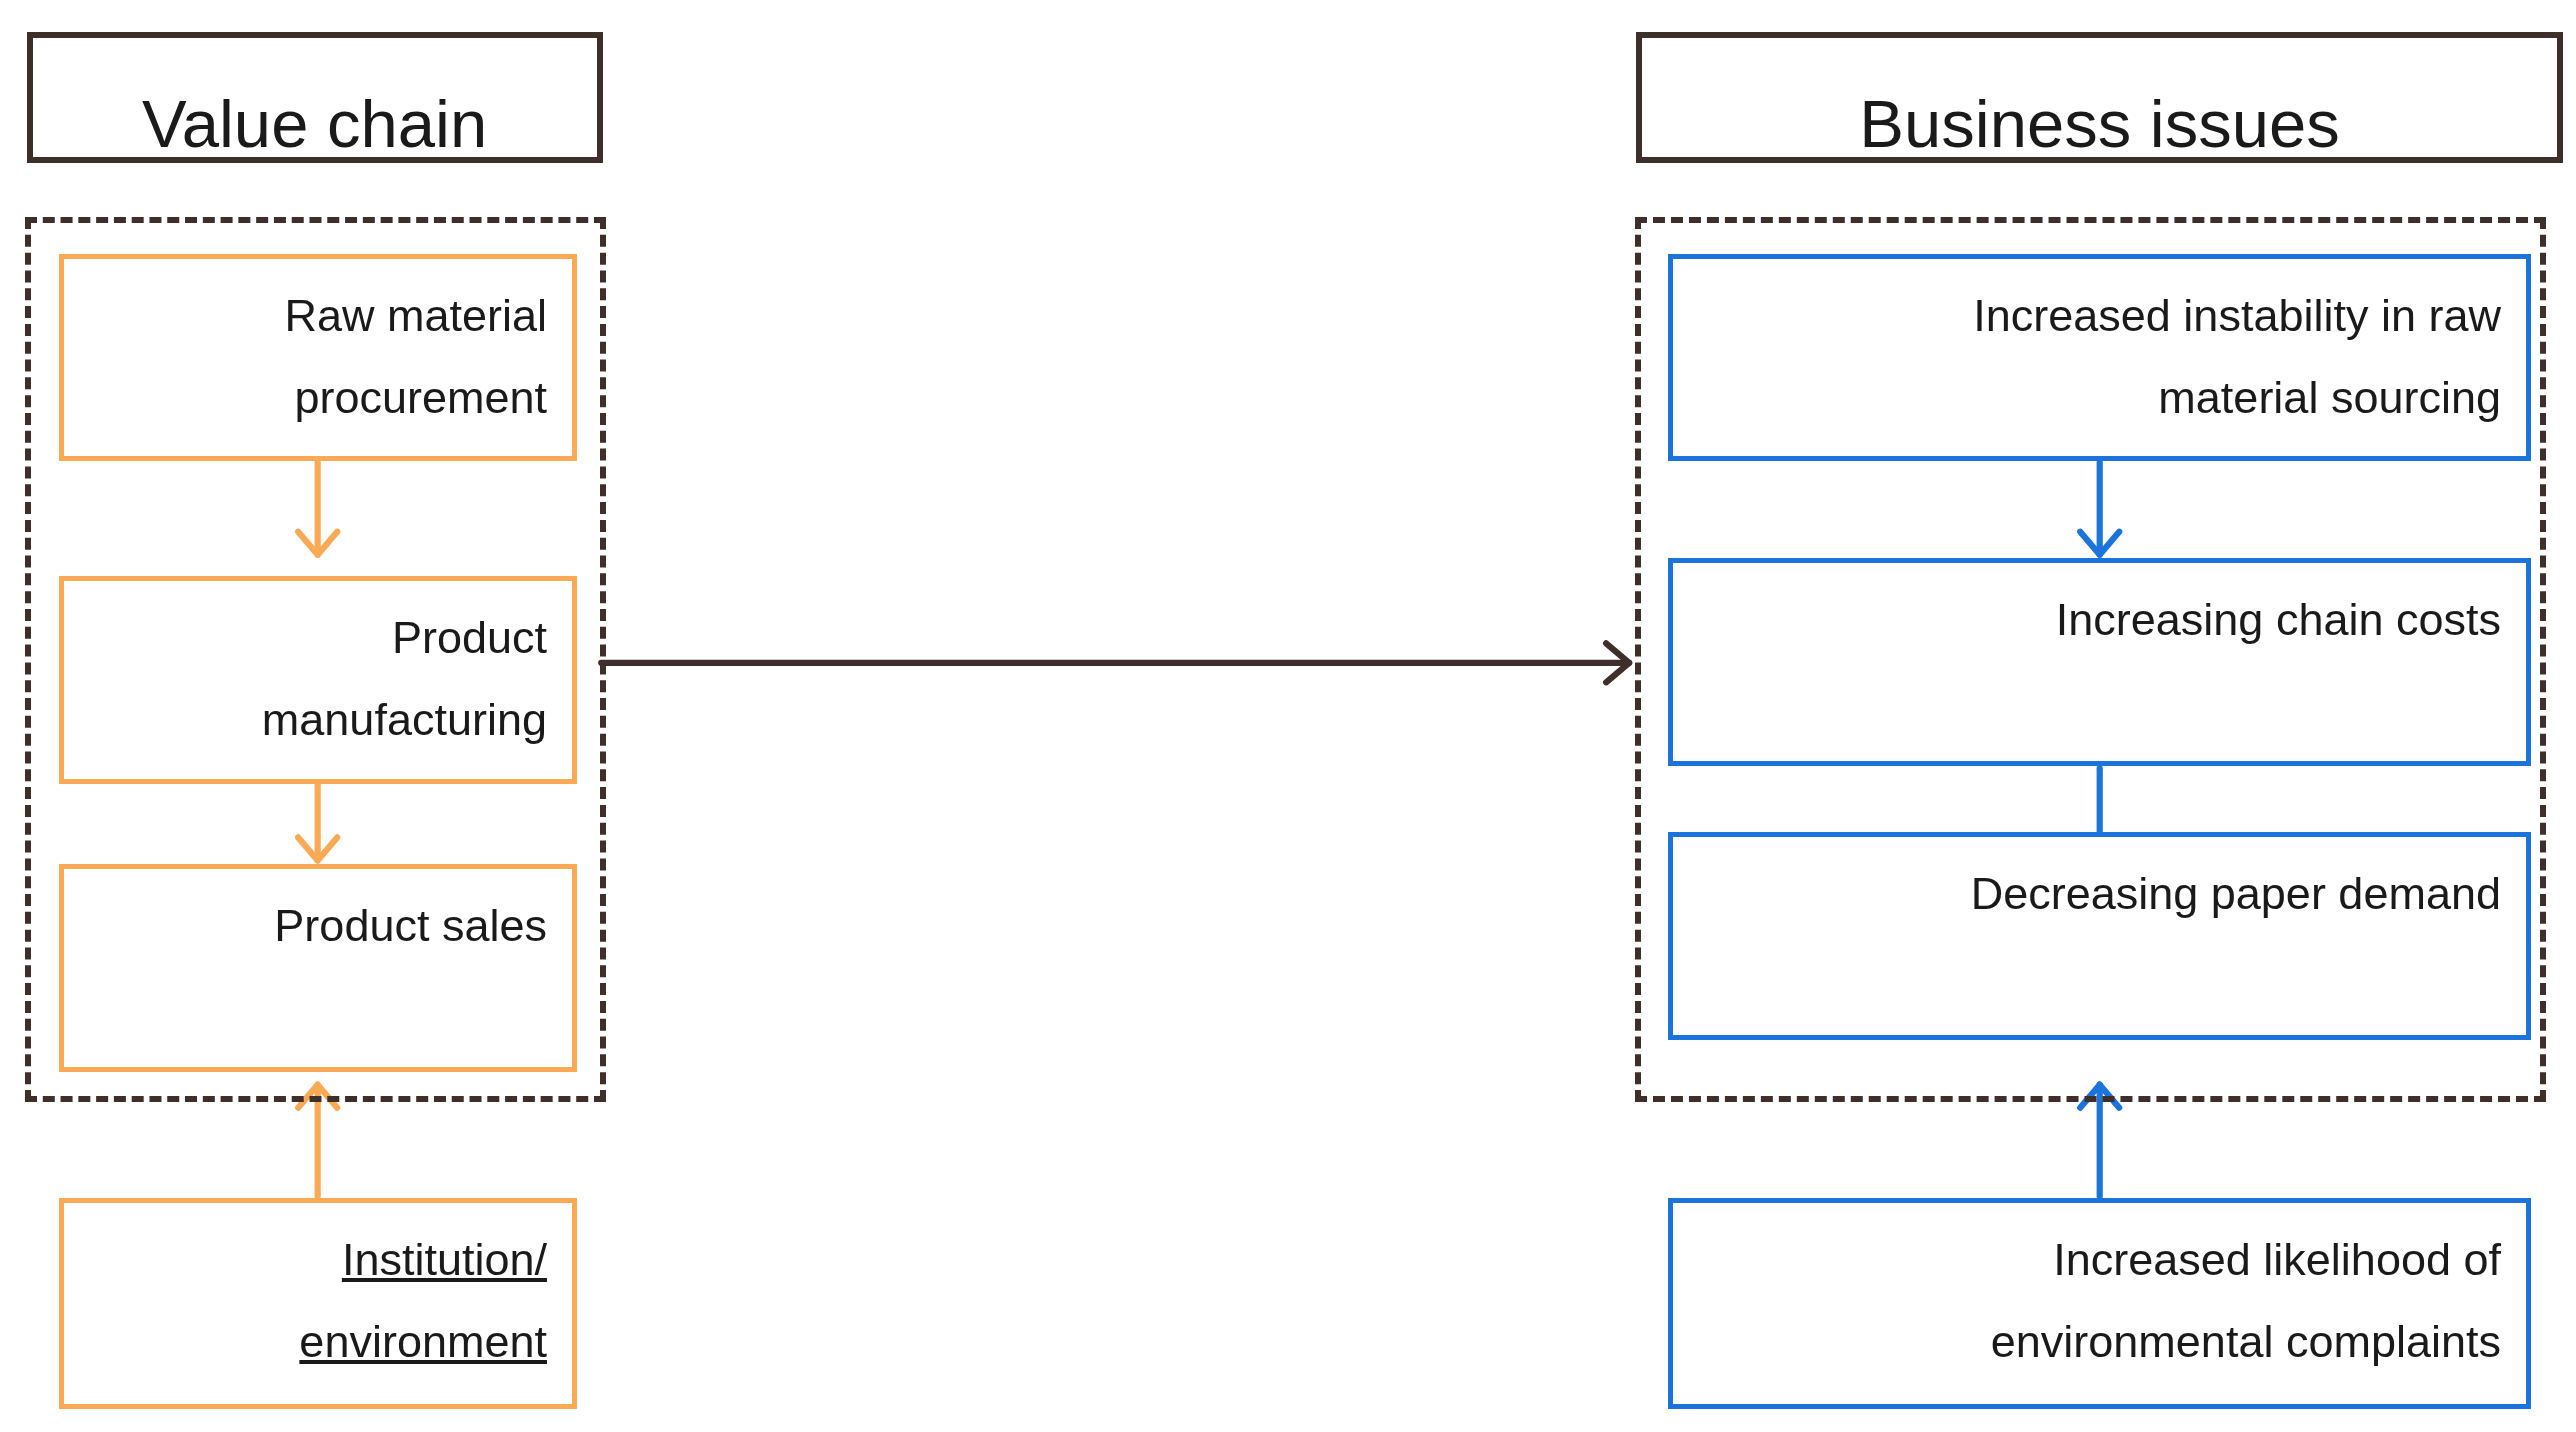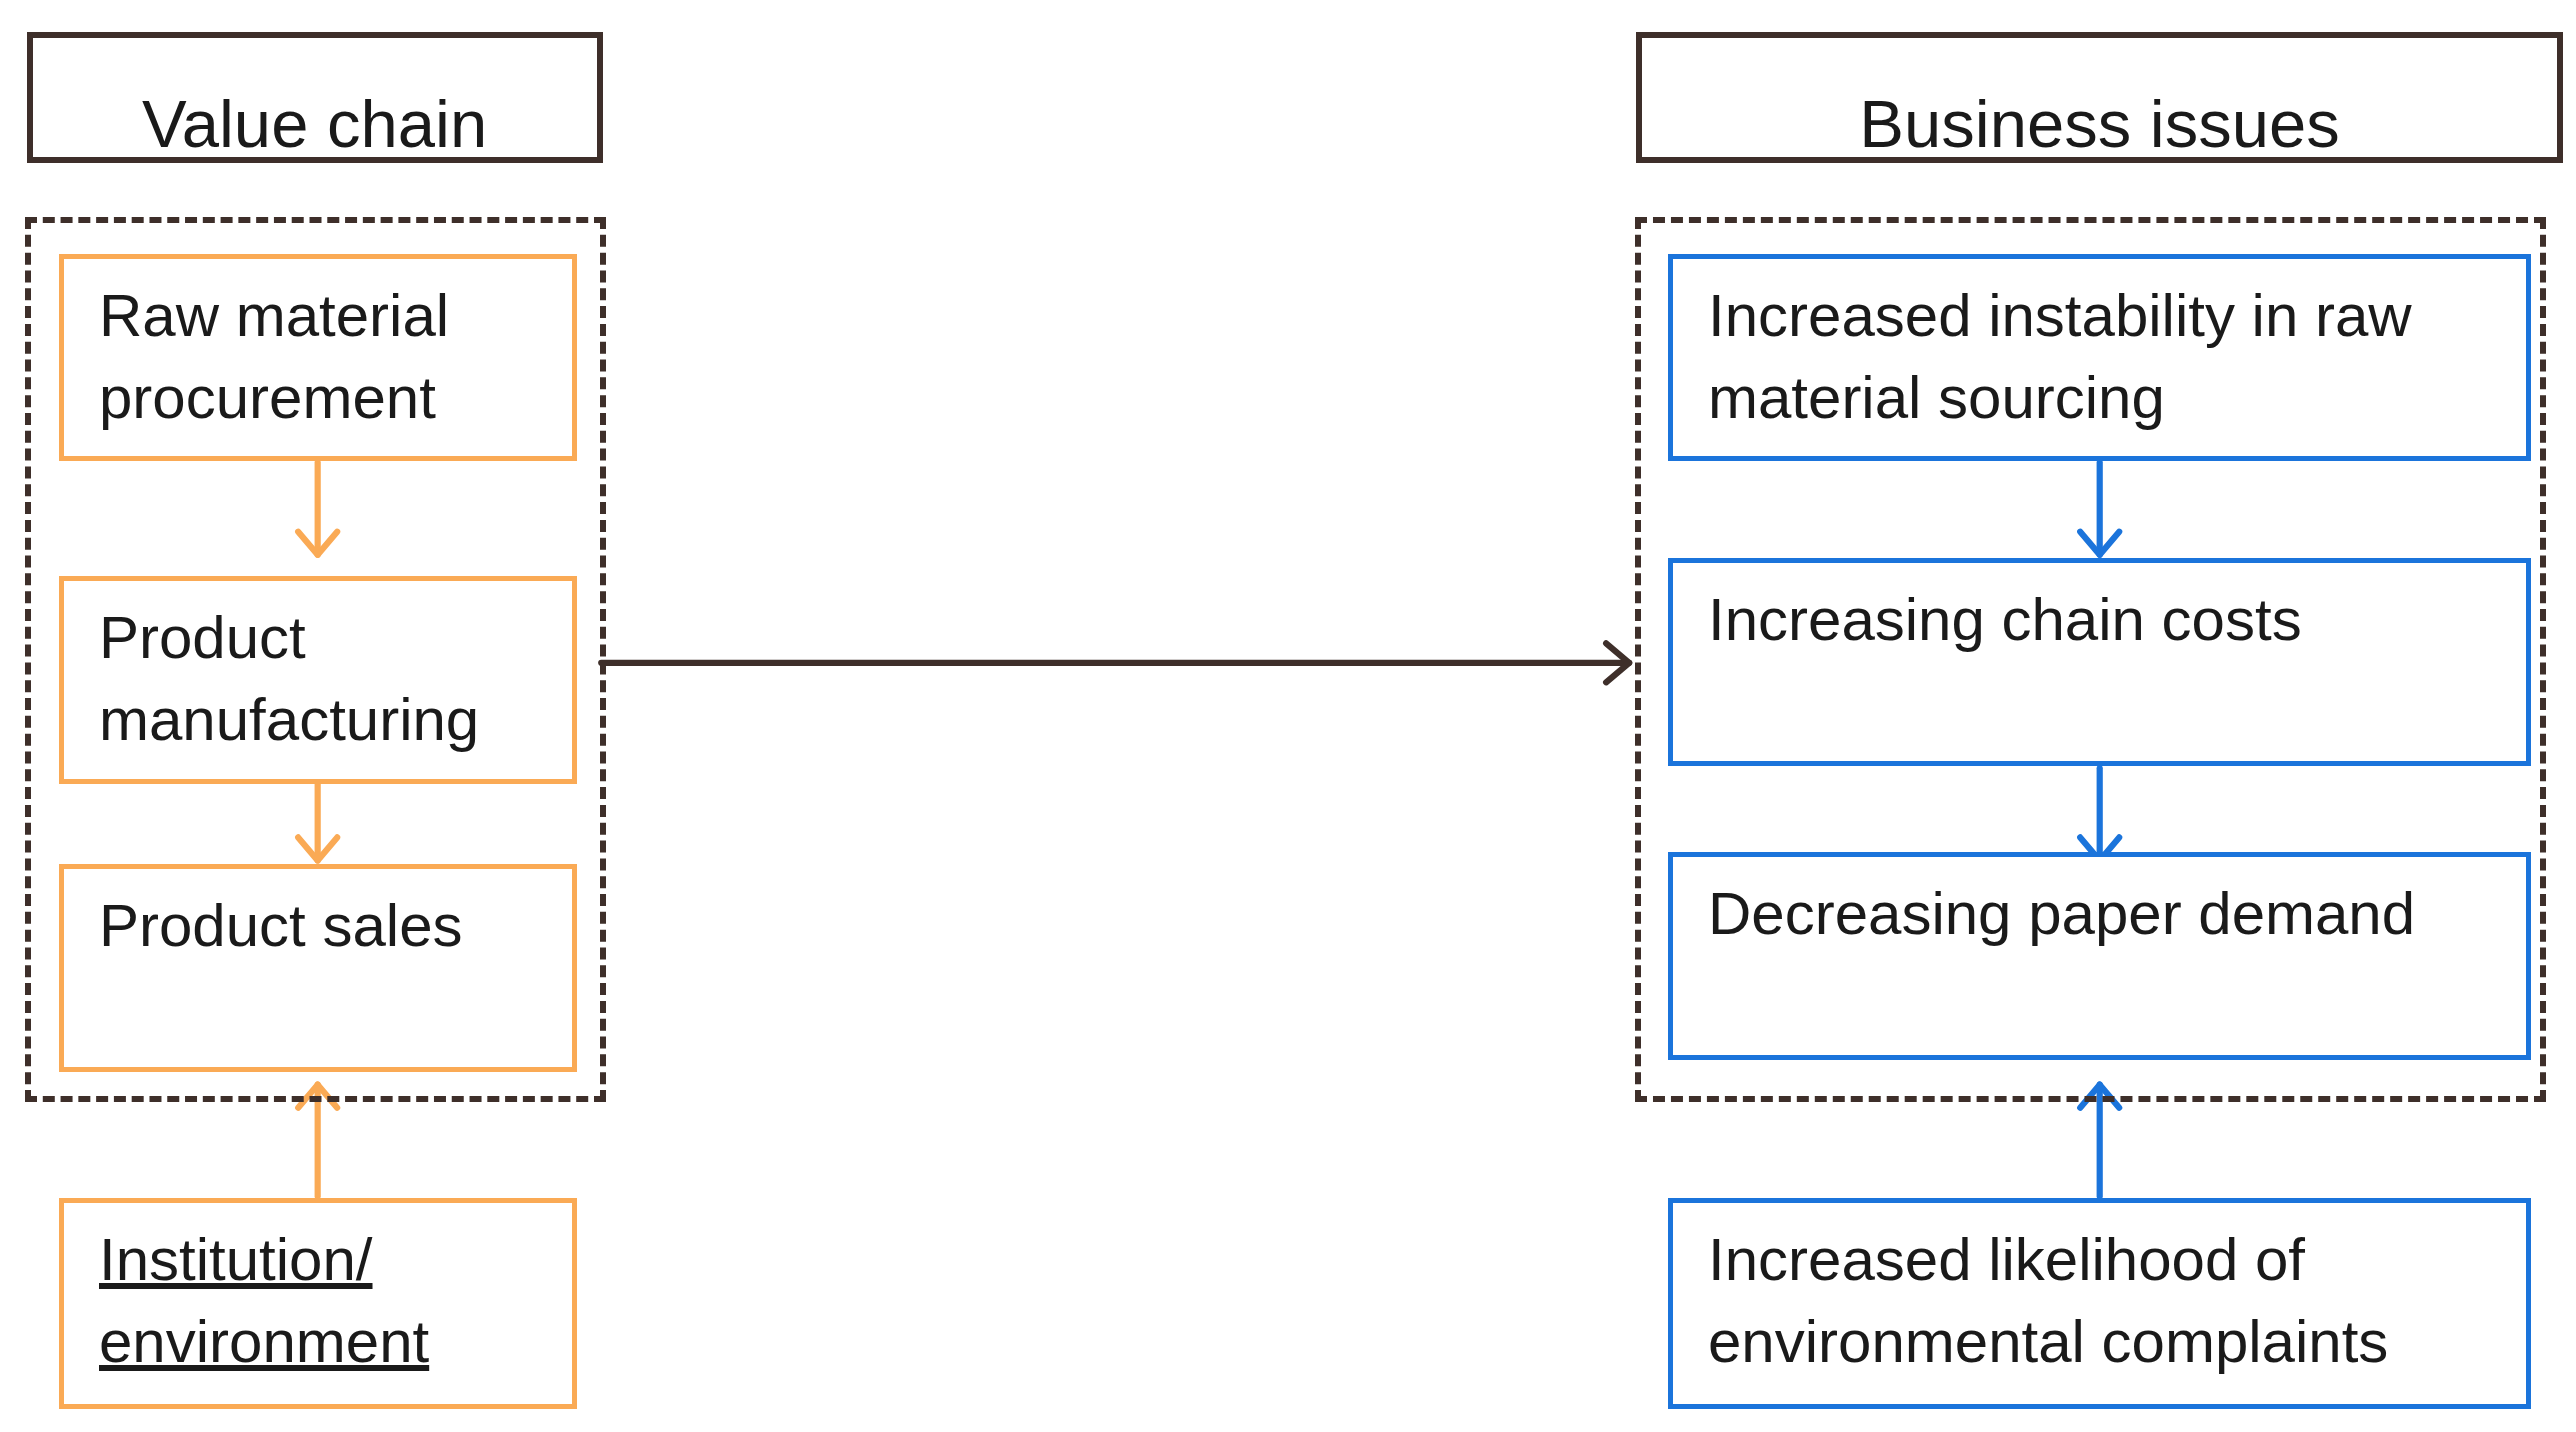--- a/index.html
+++ b/index.html
@@ -32,35 +32,36 @@
     position:absolute;
     box-sizing:border-box;
     border:6.2px dashed var(--outline-dark);
   }
   .group-left{left:25px;top:217px;width:581px;height:885px;}
   .group-right{left:1635px;top:217px;width:911px;height:885px;}
   .node{
     position:absolute;
     box-sizing:border-box;
     background:var(--background);
-    font-size:60px;line-height:82px;
+    font-size:45px;line-height:82px;
     padding:16px 25px 0 35px;
+    text-align:right;
   }
   .node-orange{border:5.3px solid var(--value-chain-accent);}
   .node-blue{border:5.3px solid var(--business-issues-accent);}
   .ln{display:block;white-space:nowrap;}
   
   .n-l1{left:59px;top:254px;width:518px;height:207px;}
   .n-l2{left:59px;top:558px;width:518px;height:208px;margin-top:18px;}
   .n-l3{left:59px;top:864px;width:518px;height:208px;}
   .n-l4{left:59px;top:1198px;width:518px;height:211px;text-decoration:underline;}
   
   .n-r1{left:1668px;top:254px;width:863px;height:207px;}
   .n-r2{left:1668px;top:558px;width:863px;height:208px;}
-  .n-r3{left:1668px;top:852px;width:863px;height:208px;}
+  .n-r3{left:1668px;top:832px;width:863px;height:208px;}
   .n-r4{left:1668px;top:1198px;width:863px;height:211px;}
   svg.arrows{position:absolute;left:0;top:0;width:2576px;height:1432px;pointer-events:none;}
   .st-orange{stroke:var(--value-chain-accent);}
   .st-blue{stroke:var(--business-issues-accent);}
   .st-dark{stroke:var(--outline-dark);}
   svg .conn{stroke-width:7;fill:none;stroke-linecap:round;}
   svg marker path{fill:none;stroke-width:7;stroke-linecap:round;stroke-linejoin:round;}
 </style>
 </head>
 <body>

